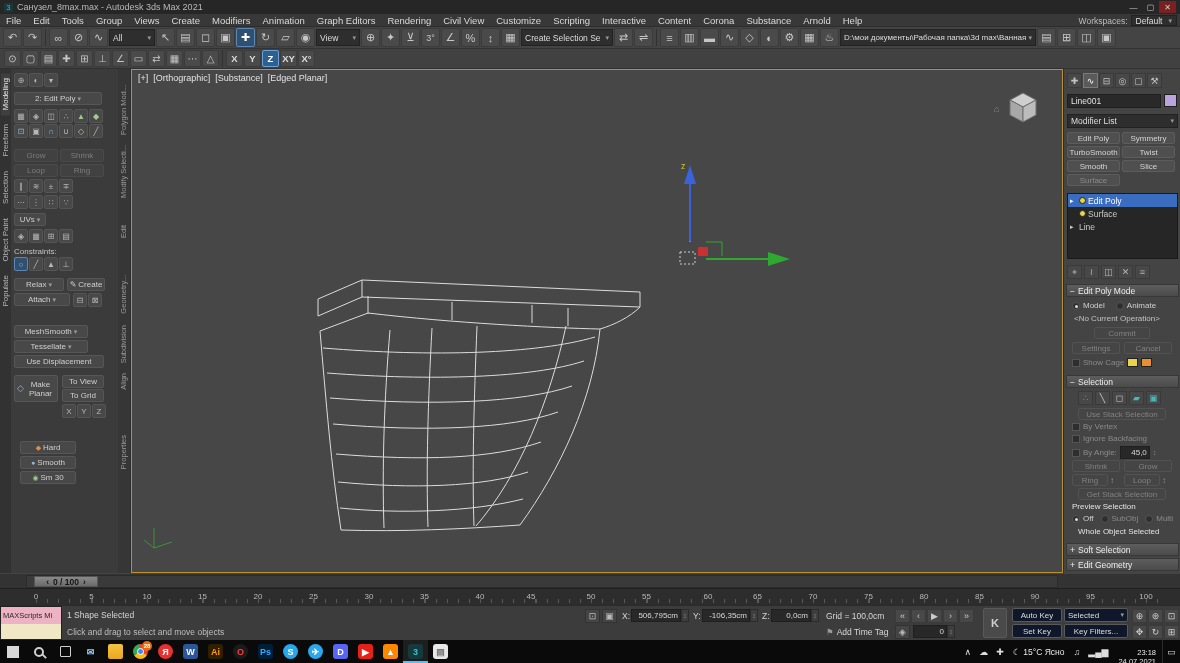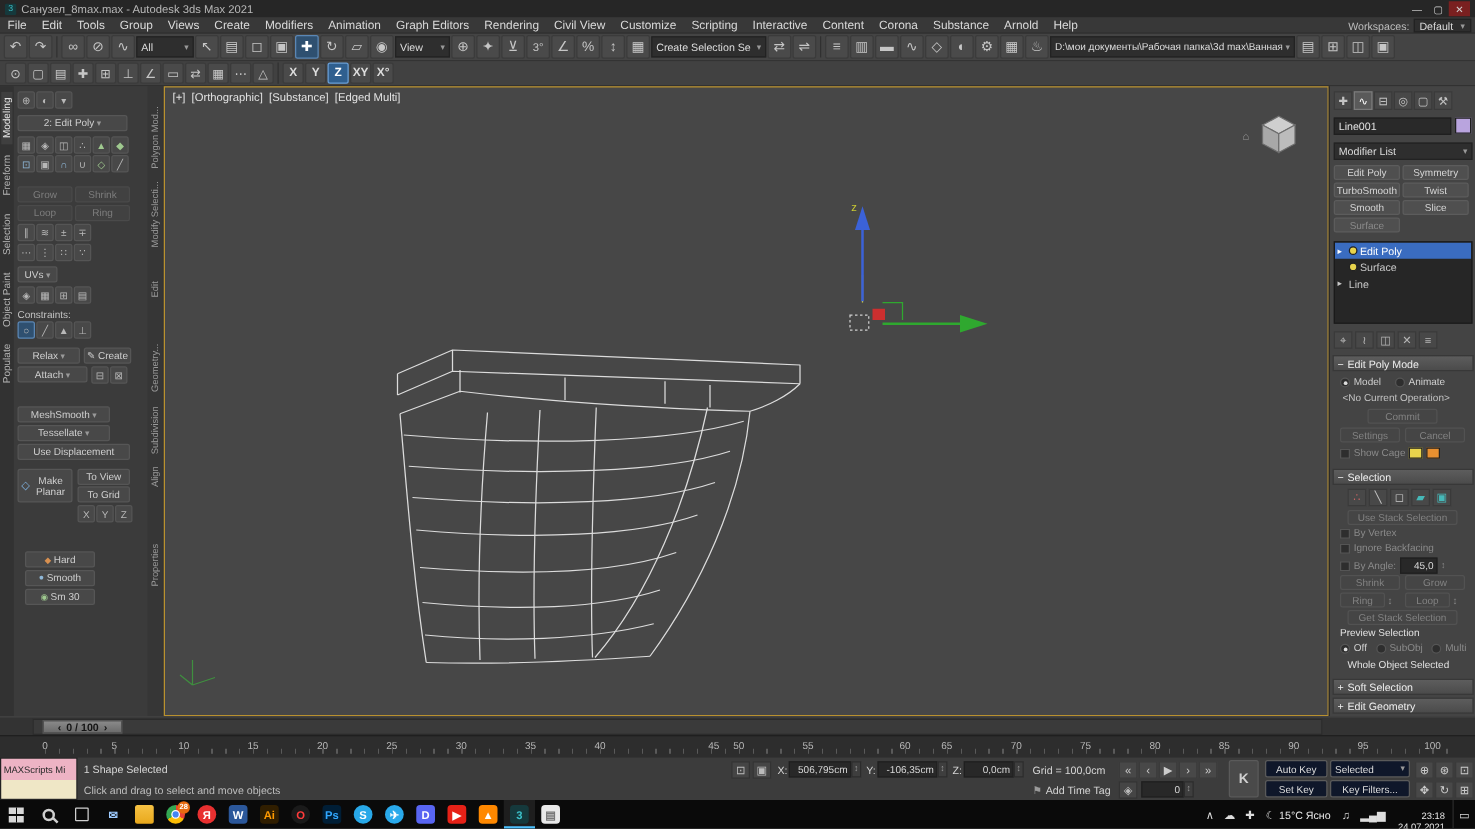--- a/index.html
+++ b/index.html
@@ -376,21 +376,21 @@
         <div class="rsec" style="top: 304px;">Align</div>
         <div class="rsec" style="top: 366px;">Properties</div>
       </div>
   </div>
 
   <div id="viewport">
     <div id="vplabels">
         <span class="vplbl">[+]</span>
         <span class="vplbl">[Orthographic]</span>
         <span class="vplbl">[Substance]</span>
-        <span class="vplbl">[Edged Multi]</span>
+        <span class="vplbl">[Edged Planar]</span>
       </div>
     <svg id="vpsvg" viewBox="0 0 930 502">
 
       <g stroke="#dcdcdc" stroke-width="1" fill="none" stroke-linejoin="round">
         <path d="M186,229 L230,210 L508,222 L508,237"></path>
         <path d="M186,229 L186,246 M186,246 L230,227 L508,237"></path>
         <path d="M230,210 L230,227 M236,226 L236,244"></path>
         <path d="M188,261 L236,243 C320,253 420,258 468,259"></path>
         <path d="M320,232 L320,250 M400,235 L400,253 M436,238 L436,256"></path>
         <path d="M508,237 C498,247 482,255 468,259"></path>
@@ -574,24 +574,24 @@
   <div id="trackbar">
       <span class="tick" style="left: 36px;">0</span>
       <span class="tick" style="left: 91.5px;">5</span>
       <span class="tick" style="left: 147px;">10</span>
       <span class="tick" style="left: 202.5px;">15</span>
       <span class="tick" style="left: 258px;">20</span>
       <span class="tick" style="left: 313.5px;">25</span>
       <span class="tick" style="left: 369px;">30</span>
       <span class="tick" style="left: 424.5px;">35</span>
       <span class="tick" style="left: 480px;">40</span>
-      <span class="tick" style="left: 531px; margin-left: 40px;">45</span>
+      <span class="tick" style="left: 531px;">45</span>
       <span class="tick" style="left: 591px;">50</span>
       <span class="tick" style="left: 646.5px;">55</span>
-      <span class="tick" style="left: 724px;">60</span>
+      <span class="tick" style="left: 708px;">60</span>
       <span class="tick" style="left: 757.5px;">65</span>
       <span class="tick" style="left: 813px;">70</span>
       <span class="tick" style="left: 868.5px;">75</span>
       <span class="tick" style="left: 924px;">80</span>
       <span class="tick" style="left: 979.5px;">85</span>
       <span class="tick" style="left: 1035px;">90</span>
       <span class="tick" style="left: 1090.5px;">95</span>
       <span class="tick" style="left: 1146px;">100</span>
     </div>
 

